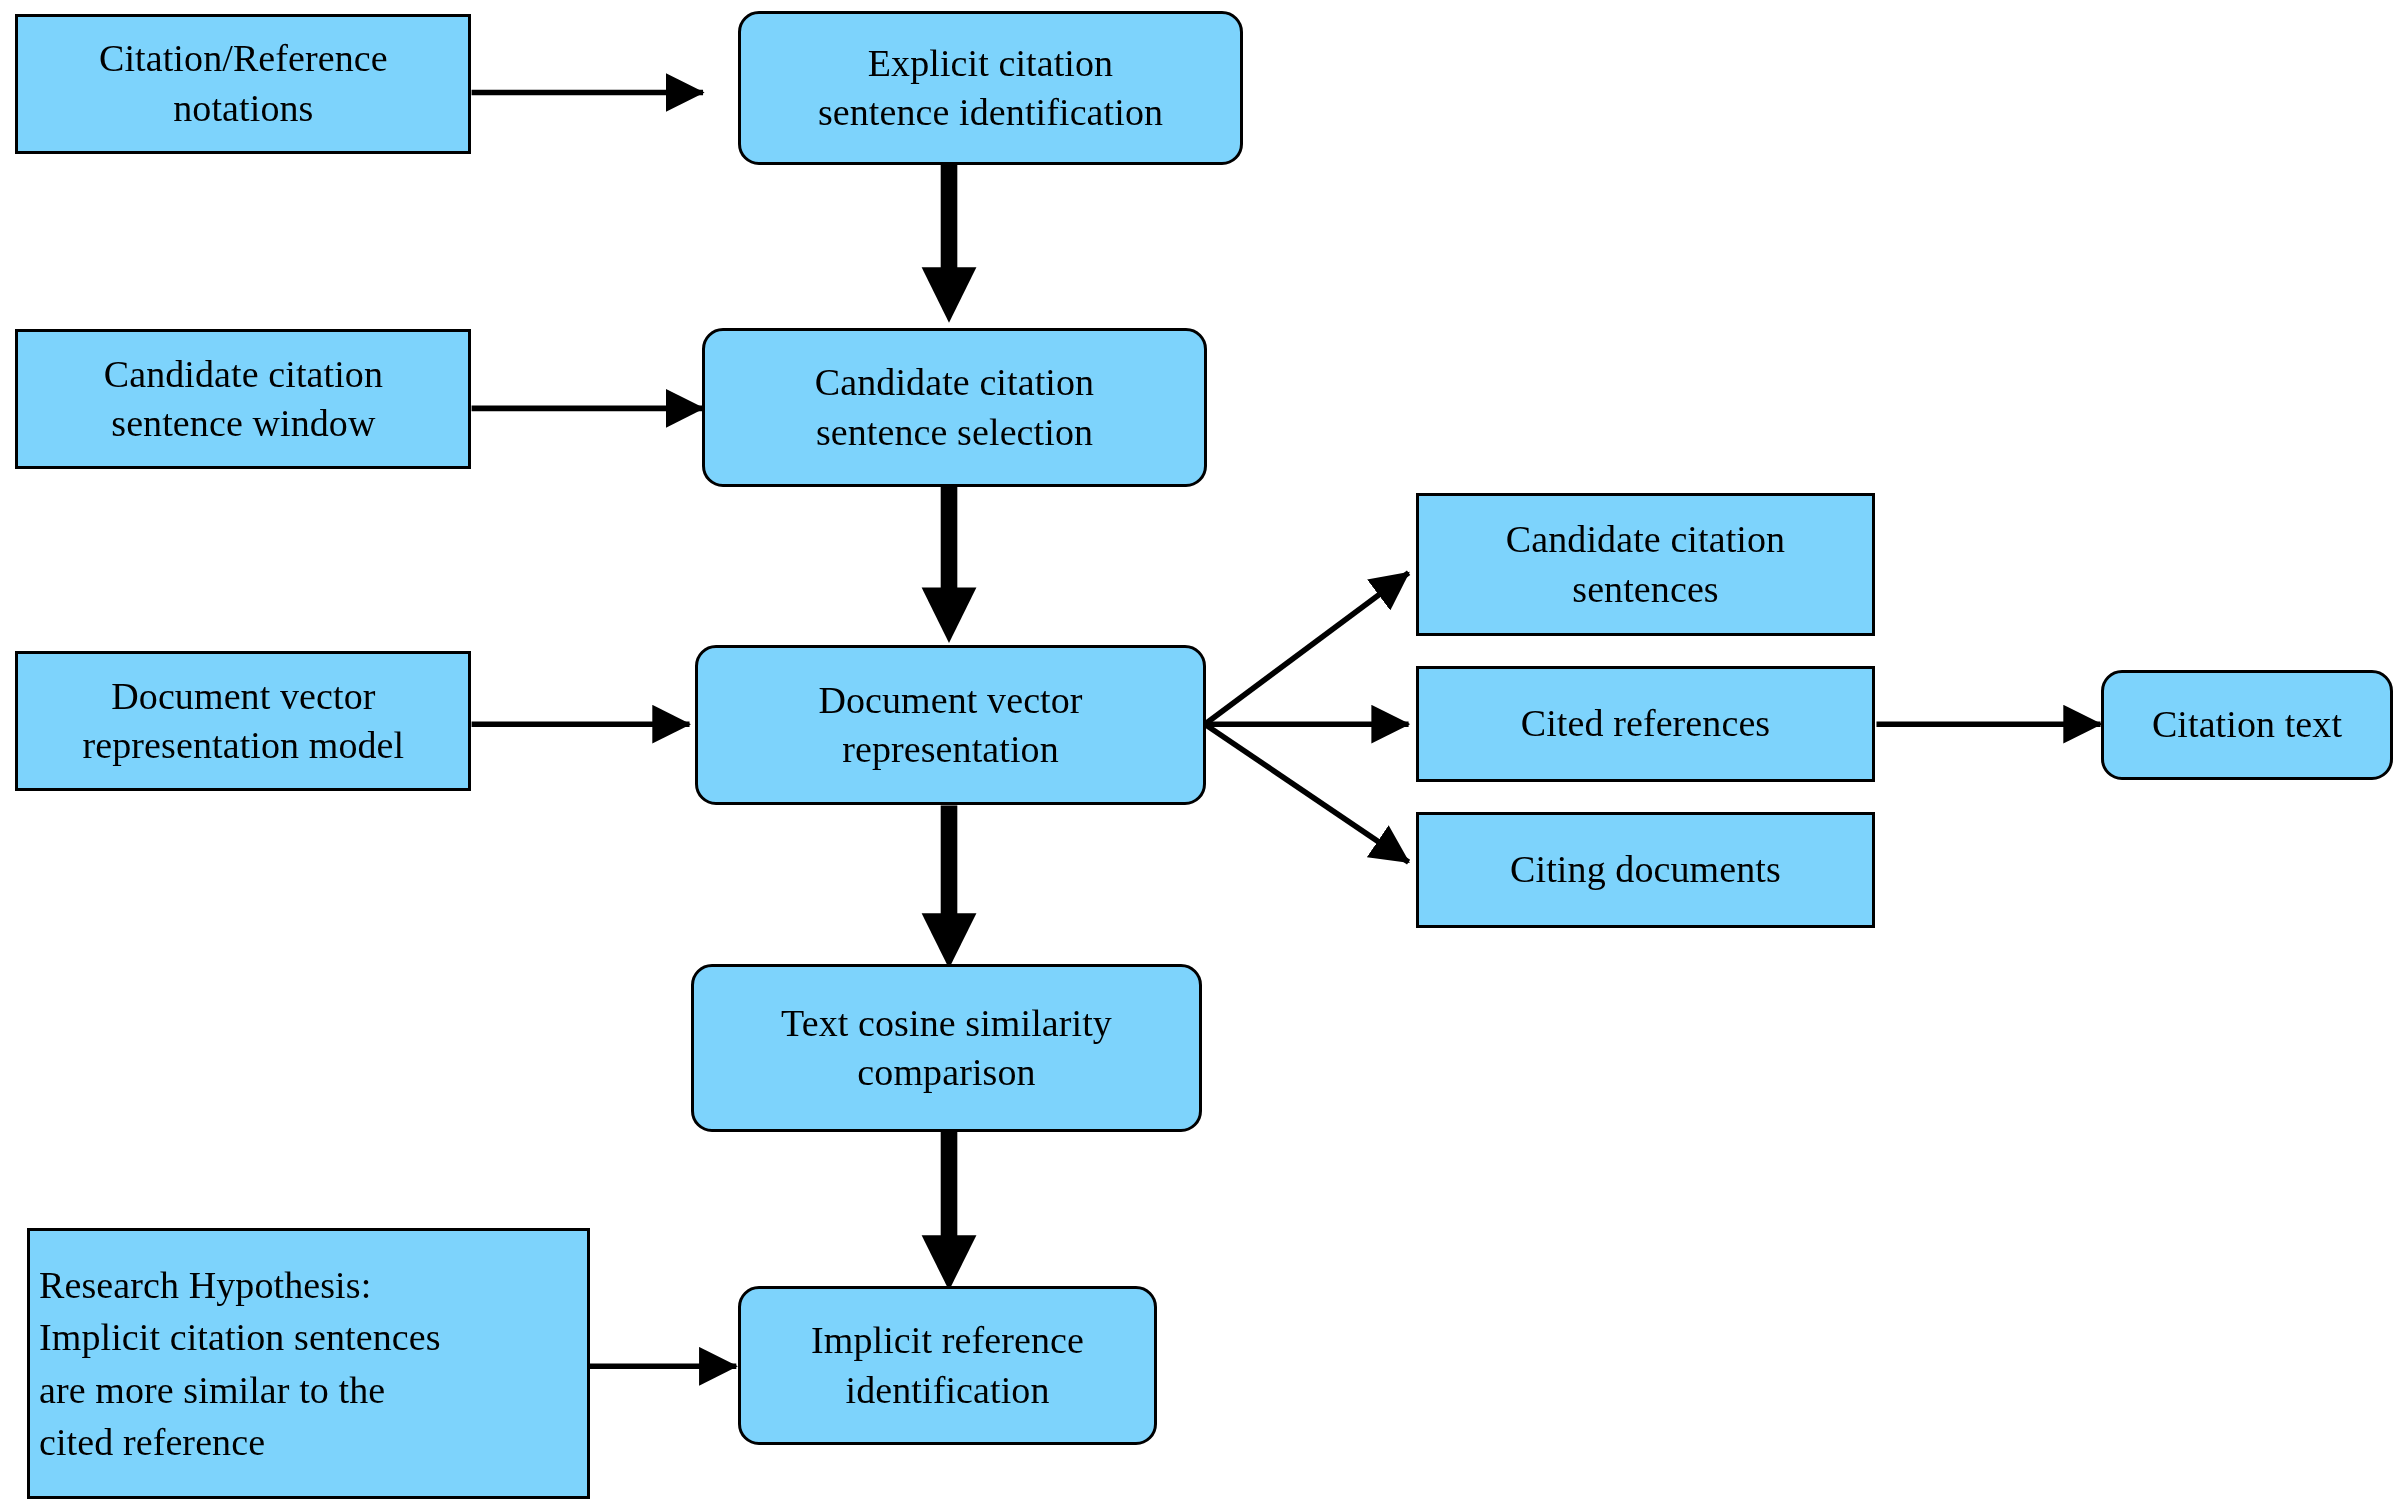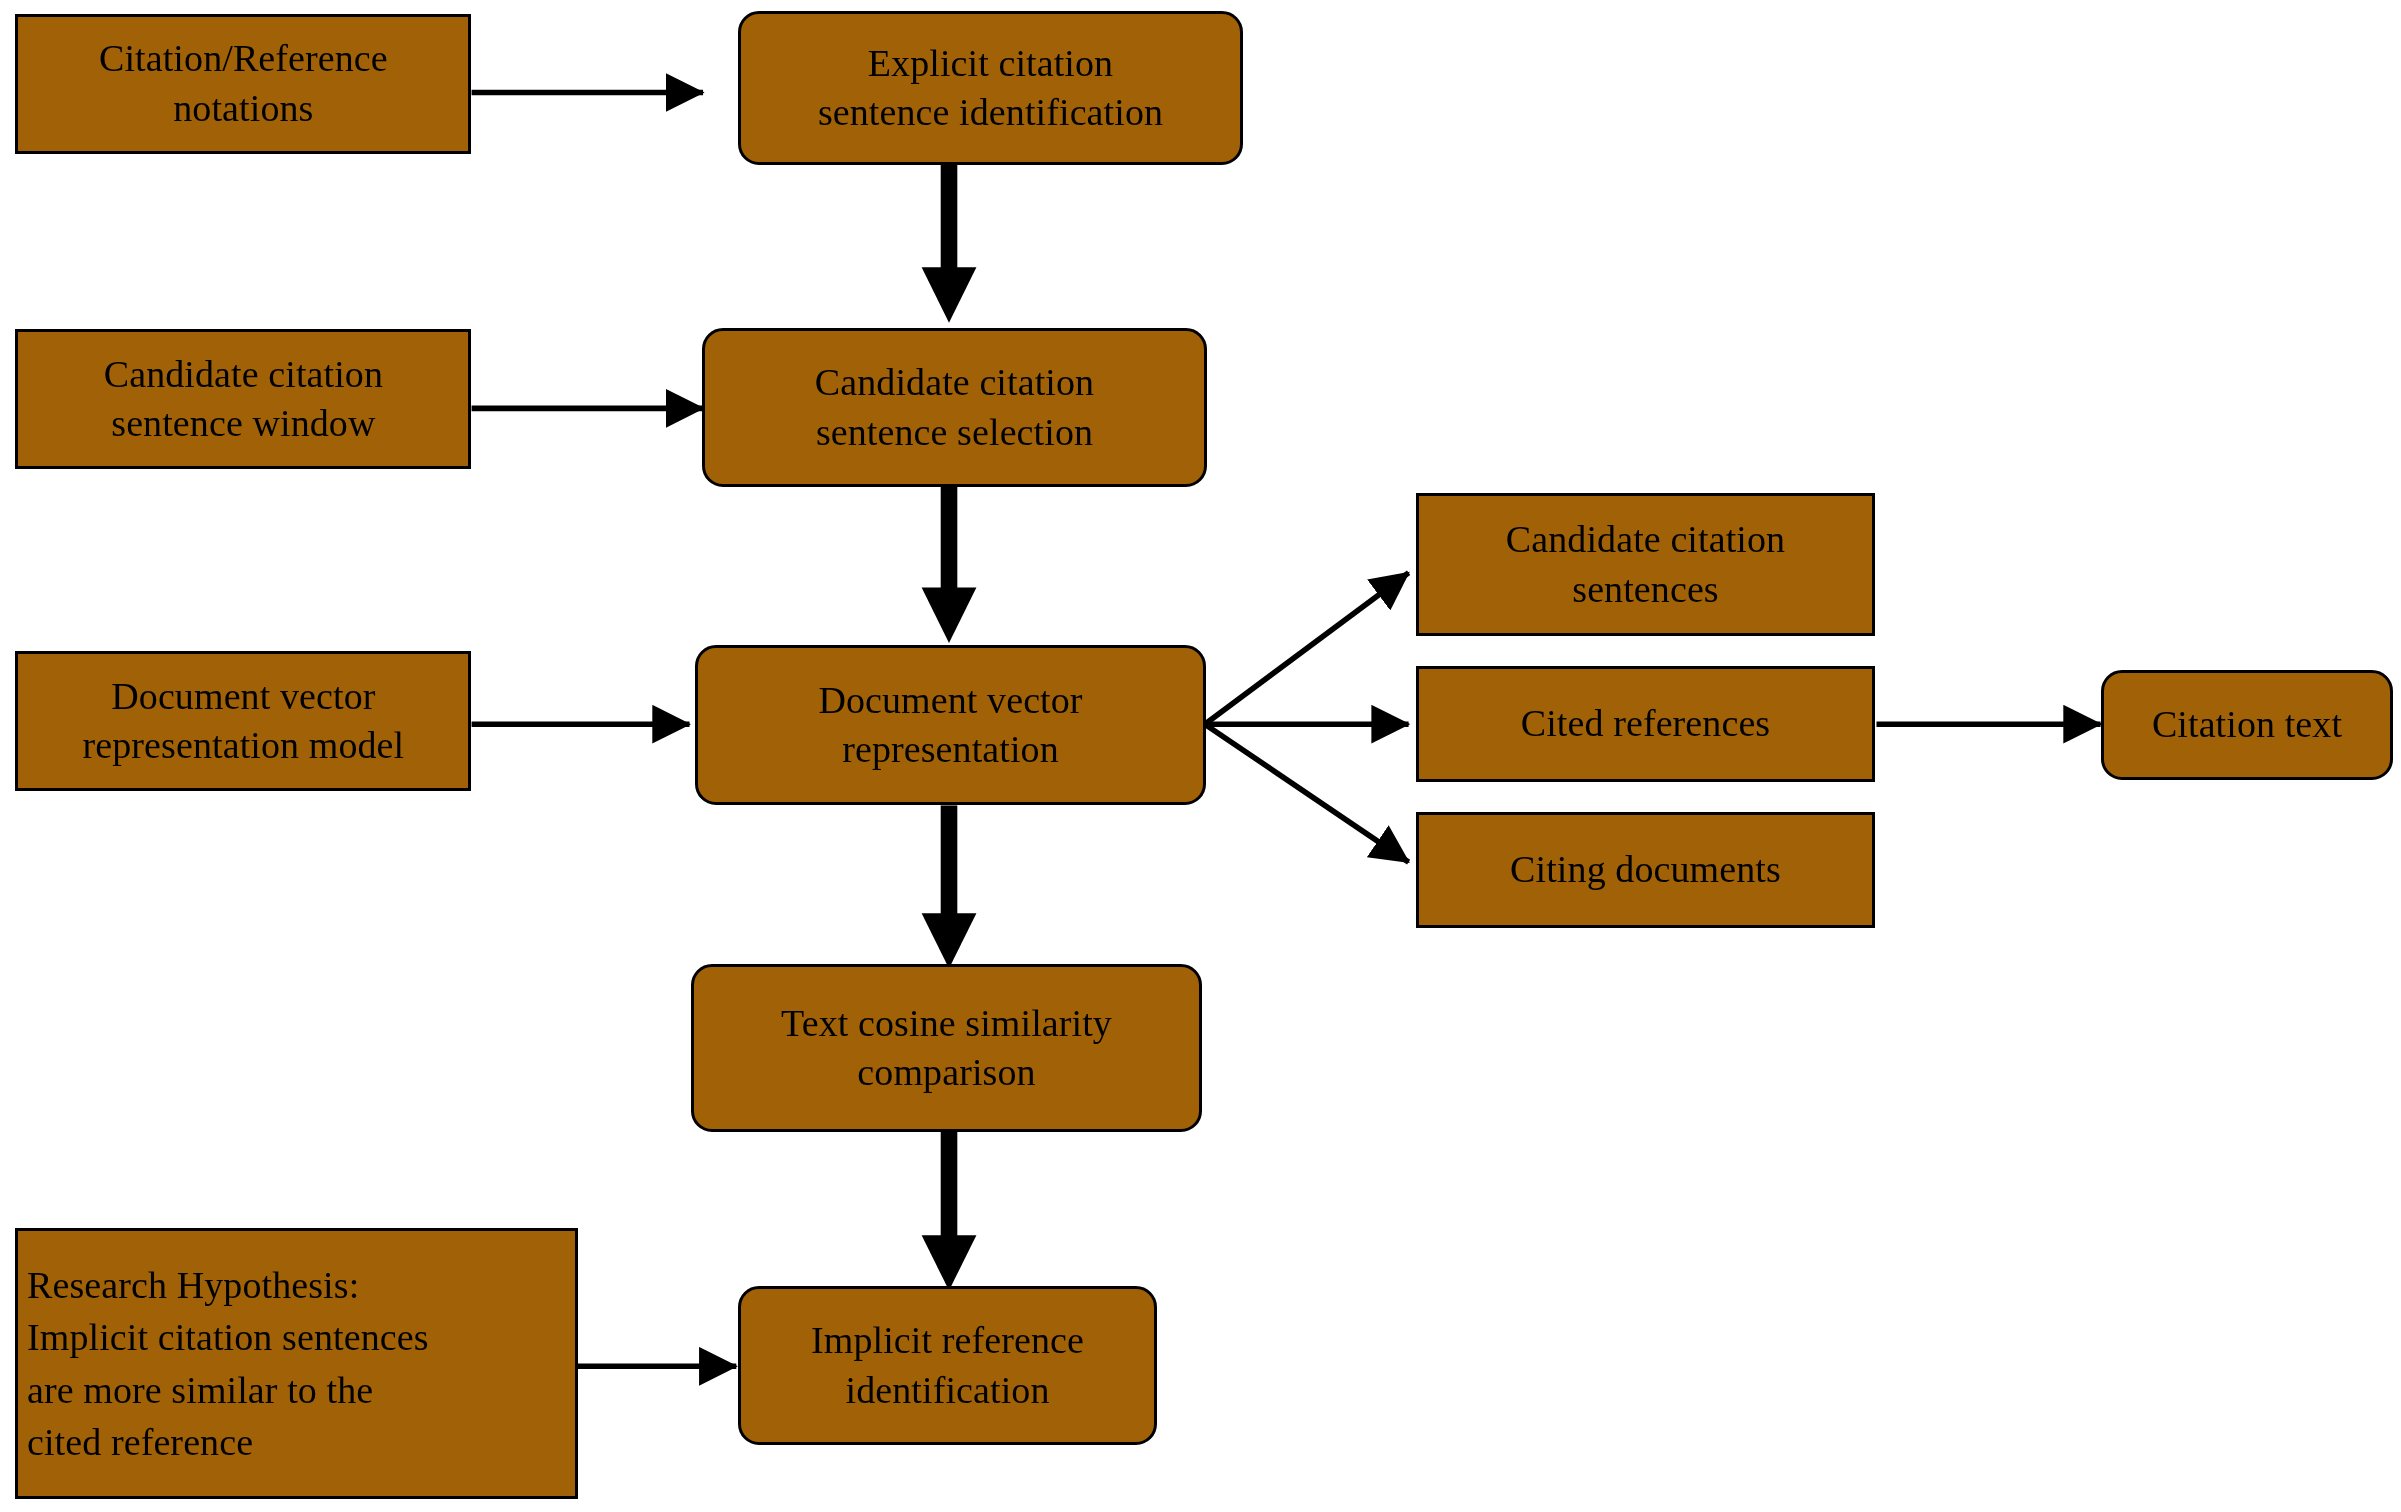--- a/index.html
+++ b/index.html
@@ -21,21 +21,21 @@
   #flow-svg {
     position: absolute;
     top: 0;
     left: 0;
     width: 2401px;
     height: 1513px;
   }
   .node-box {
     position: absolute;
     box-sizing: border-box;
-    background: #a16207;
+    background: #7dd3fc;
     border: 3.7px solid #000000;
     display: flex;
     align-items: center;
     justify-content: center;
     text-align: center;
   }
   .node-box.rounded {
     border-radius: 21px;
   }
   .node-box.sharp {
@@ -49,20 +49,21 @@
     color: #000000;
     font-family: "Liberation Serif", "DejaVu Serif", serif;
     font-size: 38px;
     line-height: 1.30;
     letter-spacing: 0.1px;
     white-space: pre-line;
     text-align: center;
   }
   .node-box.align-left {
     justify-content: flex-end;
+    margin-left: 12px;
   }
   .node-box.align-left .node-label {
     text-align: left;
     padding: 0 8.6px;
     line-height: 1.38;
   }
 </style>
 </head>
 <body>
 

